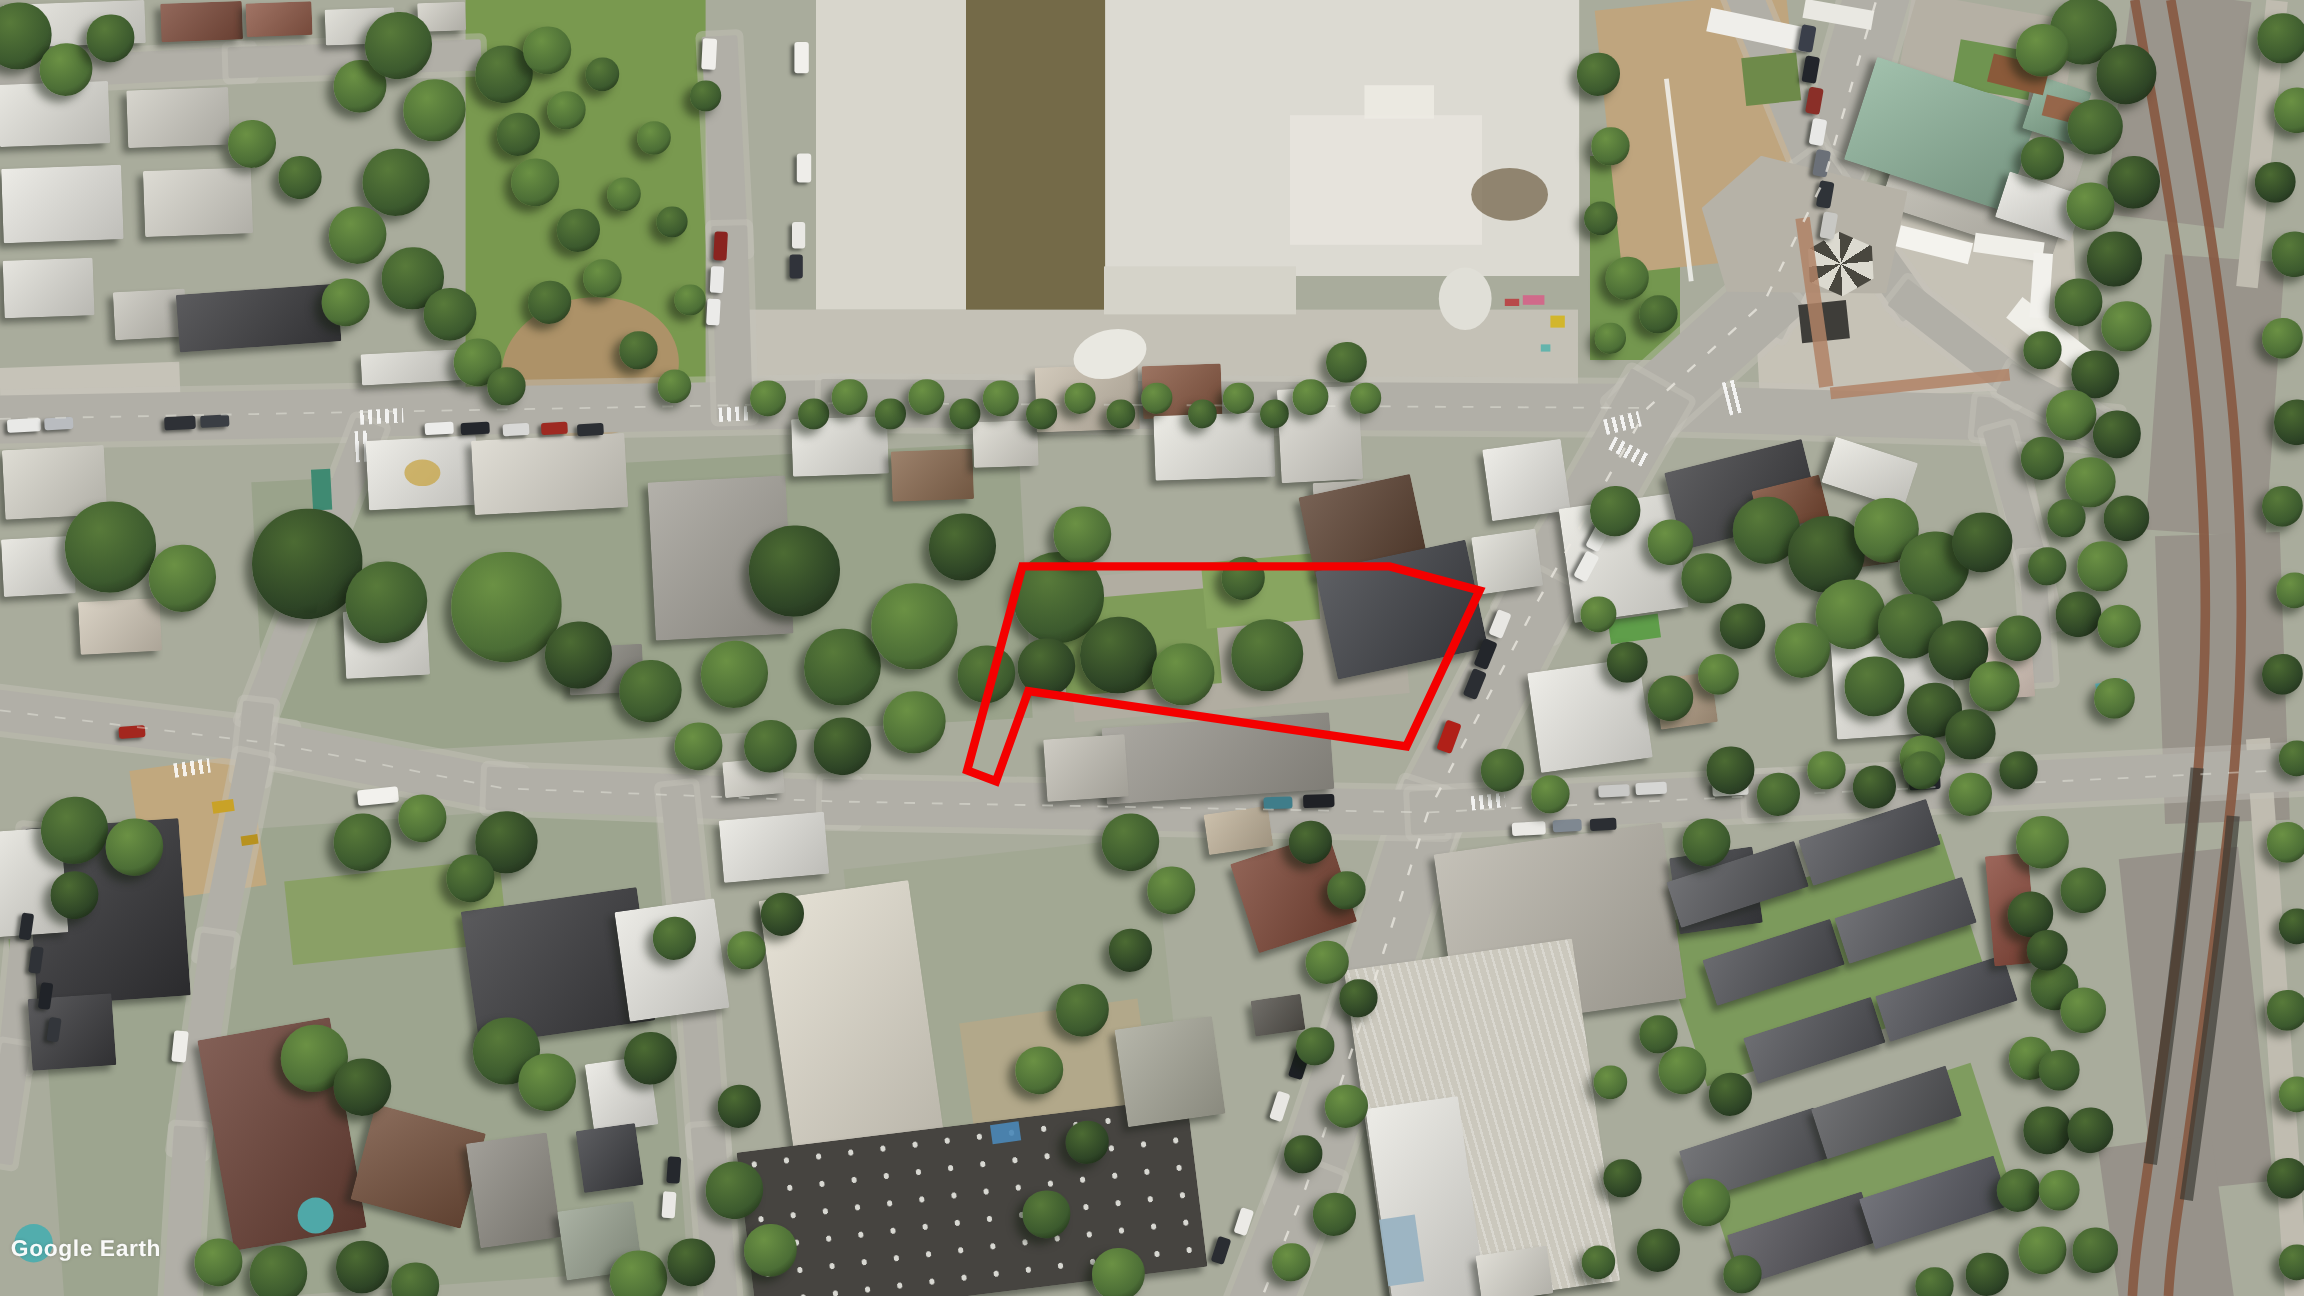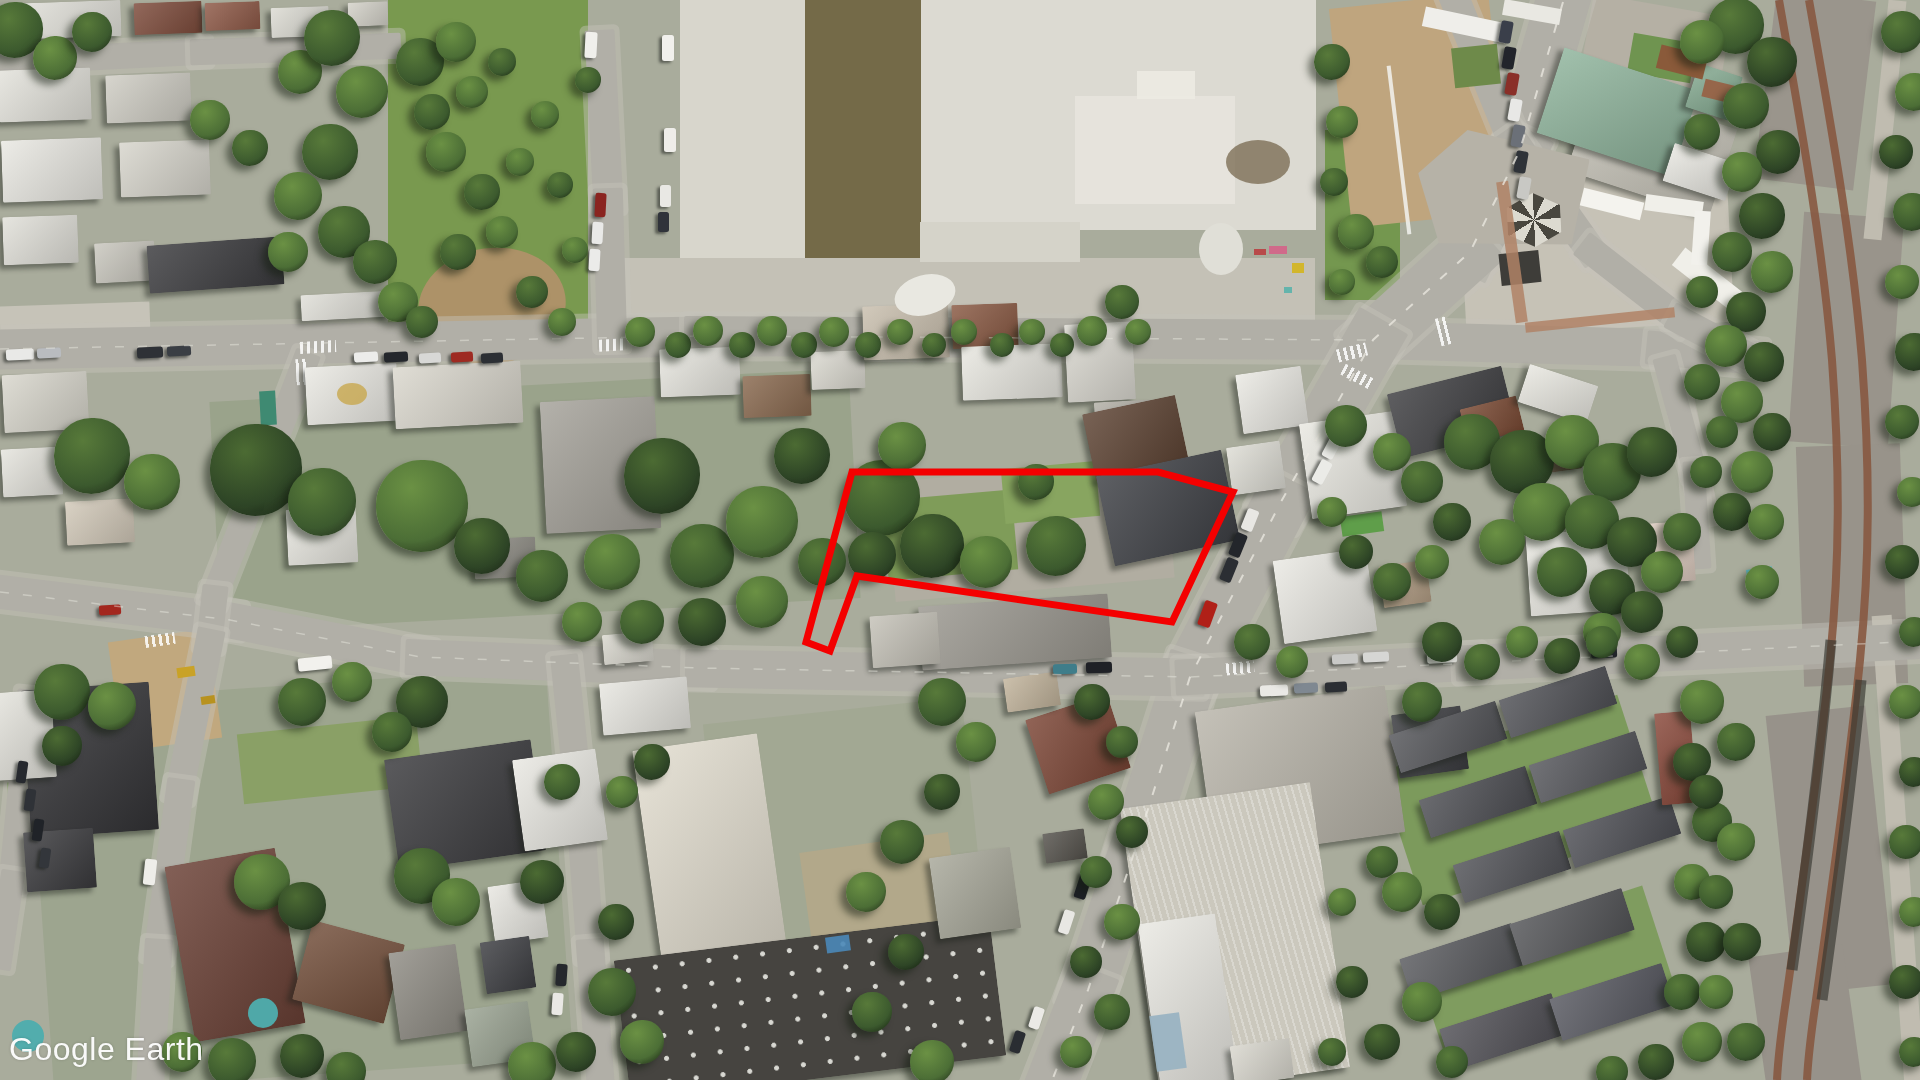--- a/index.html
+++ b/index.html
@@ -17,22 +17,22 @@
   .ribbed{background-image:repeating-linear-gradient(82deg,rgba(255,255,255,.28) 0 2px,transparent 2px 7px);}
   .greenroof{background-image:radial-gradient(#93a15e 0 2px,transparent 2.4px),
     linear-gradient(rgba(60,50,30,.35) 0 2px,transparent 2px),linear-gradient(90deg,rgba(60,50,30,.35) 0 2px,transparent 2px);
     background-size:17px 13px,100% 33.3%,33.3% 100%;}
   .schoolroof{background-image:linear-gradient(115deg,rgba(255,255,255,.25),rgba(120,115,100,.25)),
     repeating-linear-gradient(45deg,rgba(120,115,105,.18) 0 2px,transparent 2px 60px);}
   .hexdome{background:repeating-conic-gradient(#49473f 0 28deg,#dcdad0 28deg 60deg);
     clip-path:polygon(50% 0,93% 25%,93% 75%,50% 100%,7% 75%,7% 25%);opacity:.92;}
   .dome{clip-path:polygon(30% 0,100% 30%,87% 100%,10% 93%,0 34%);}
   svg.overlay{position:absolute;left:0;top:0;}
-  #watermark{position:absolute;left:9px;top:1031px;font-size:32px;letter-spacing:.5px;
-    color:rgba(255,255,255,.95);text-shadow:0 0 3px rgba(0,0,0,.18);z-index:60;}
+  #watermark{position:absolute;left:9px;top:1031px;font-size:19px;letter-spacing:.5px;
+    color:rgba(255,255,255,.95);text-shadow:0 0 3px rgba(0,0,0,.18);z-index:60;font-weight:bold;}
 </style>
 </head>
 <body>
 
 <div id="viewport">
   <div id="map-layers">
       <div class="area" style="left: 388px; top: 0px; width: 200px; height: 330px; background: rgb(121, 153, 79);"></div>
       <div class="area" style="left: 418px; top: 248px; width: 148px; height: 116px; transform: rotate(-8deg); background: rgb(173, 146, 104); border-radius: 50%;"></div>
       <div class="area" style="left: 215px; top: 385px; width: 640px; height: 230px; transform: rotate(-3deg); background: rgb(154, 163, 139);"></div>
       <div class="area" style="left: 40px; top: 685px; width: 520px; height: 390px; transform: rotate(-4deg); background: rgb(157, 165, 143);"></div>

